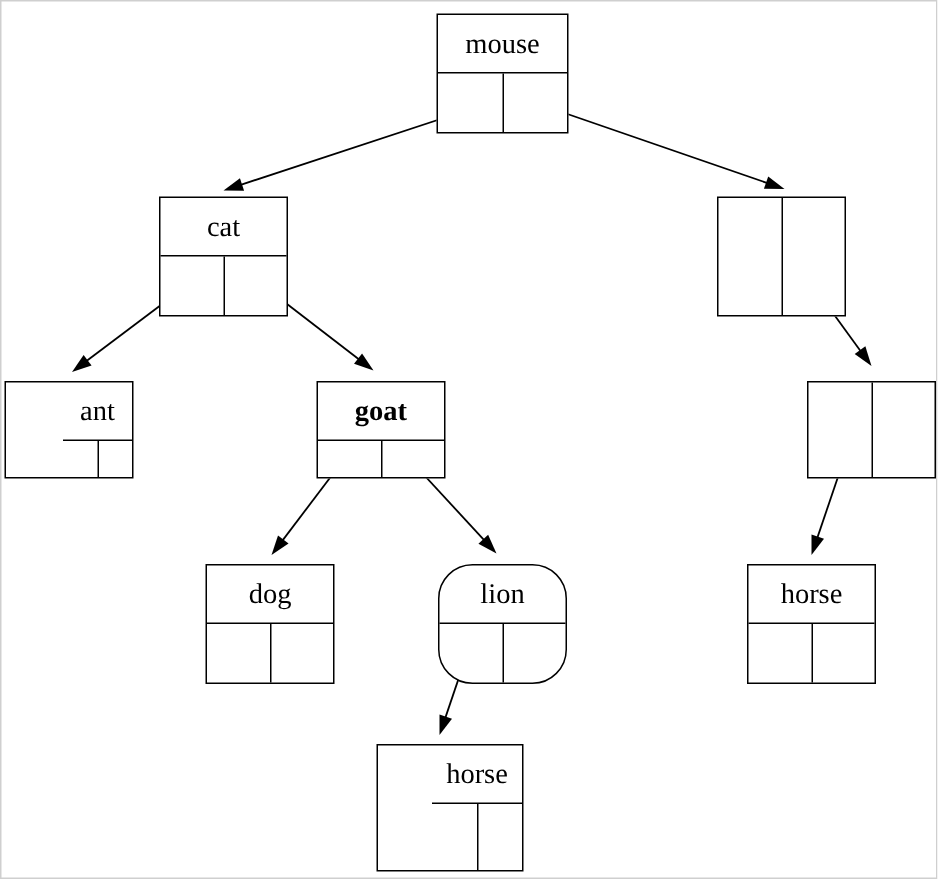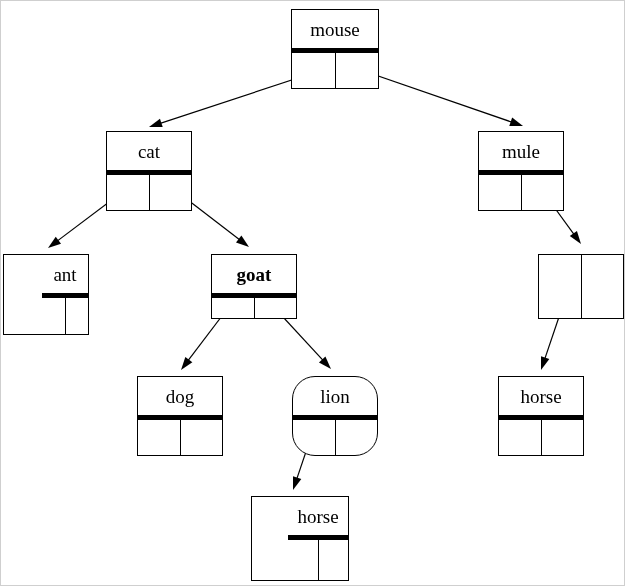--- a/index.html
+++ b/index.html
@@ -32,21 +32,21 @@
     background: #ffffff;
     display: flex;
     flex-direction: column;
   }
   .node-label {
     flex: 0 0 auto;
     height: 38px;
     display: flex;
     align-items: center;
     justify-content: center;
-    border-bottom: 5px solid #f9a8d4;
+    border-bottom: 1px solid #f9a8d4;
     font-size: 19px;
     color: #000000;
     line-height: 1;
     white-space: nowrap;
   }
   .node-pointers {
     flex: 1 1 auto;
     display: flex;
     flex-direction: row;
   }
@@ -111,27 +111,26 @@
         </div>
       </div>
       <div class="tree-node" style="left: 105px; top: 130px; width: 86px; height: 80px; border-color: rgb(0, 0, 0);">
         <div class="node-label" style="border-bottom-color: rgb(0, 0, 0);">cat</div>
         <div class="node-pointers">
           <div class="ptr-cell left" style="border-right-color: rgb(0, 0, 0);"></div>
           <div class="ptr-cell right"></div>
         </div>
       </div>
       <div class="tree-node" style="left: 477px; top: 130px; width: 86px; height: 80px; border-color: rgb(0, 0, 0);">
-        <div class="node-label" style="border-bottom-color: rgb(0, 0, 0);">mule</div>
         <div class="node-pointers">
           <div class="ptr-cell left" style="border-right-color: rgb(0, 0, 0);"></div>
           <div class="ptr-cell right"></div>
         </div>
       </div>
-      <div class="tree-node" style="left: 2px; top: 253px; width: 86px; height: 81px; border-color: rgb(0, 0, 0); padding-left: 38px;">
+      <div class="tree-node" style="left: 2px; top: 253px; width: 86px; height: 65px; border-color: rgb(0, 0, 0); padding-left: 38px;">
         <div class="node-label" style="border-bottom-color: rgb(0, 0, 0);">ant</div>
         <div class="node-pointers">
           <div class="ptr-cell left" style="border-right-color: rgb(0, 0, 0);"></div>
           <div class="ptr-cell right"></div>
         </div>
       </div>
       <div class="tree-node" style="left: 210px; top: 253px; width: 86px; height: 65px; border-color: rgb(0, 0, 0); font-weight: bold;">
         <div class="node-label" style="border-bottom-color: rgb(0, 0, 0);">goat</div>
         <div class="node-pointers">
           <div class="ptr-cell left" style="border-right-color: rgb(0, 0, 0);"></div>

